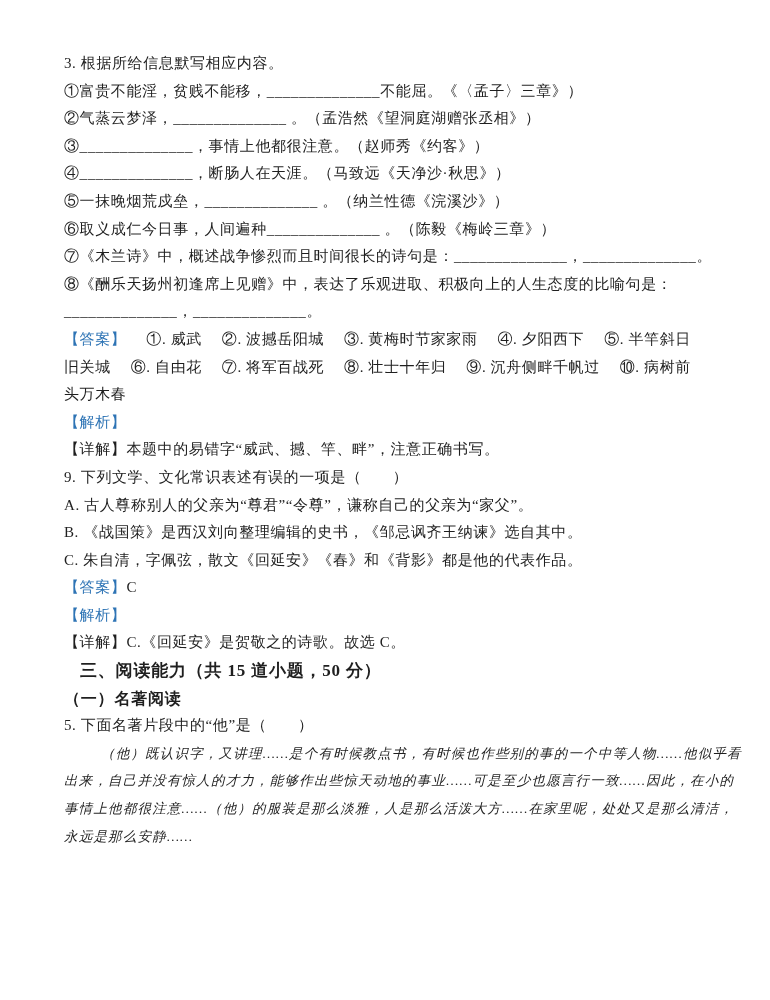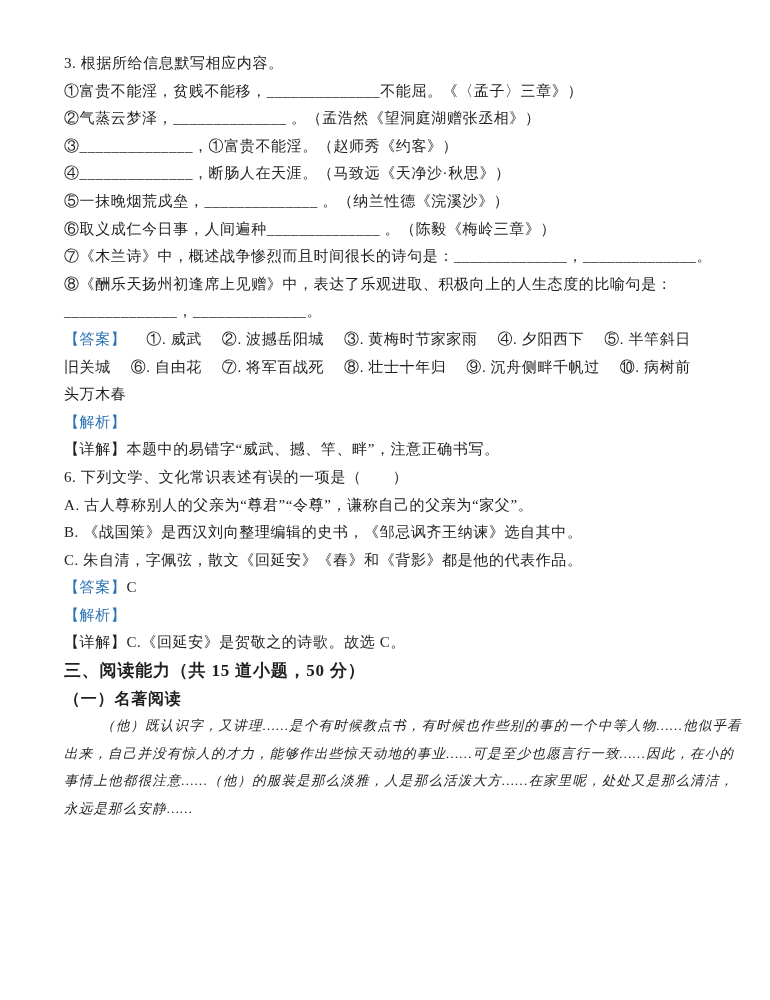--- a/index.html
+++ b/index.html
@@ -22,20 +22,21 @@
     line-height: 27.6px;
     font-size: 15px;
     letter-spacing: 0.6px;
     white-space: pre;
   }
   .blue { color: #2E74B5; }
   .section-title {
     font-weight: bold;
     font-size: 17px;
     letter-spacing: 0.8px;
+    margin-left: 16px;
   }
   .sub-title {
     font-weight: bold;
     font-size: 16px;
     letter-spacing: 0.8px;
   }
   .passage {
     font-style: italic;
     font-size: 13.5px;
     letter-spacing: 1.2px;
@@ -43,44 +44,45 @@
   .passage.indent { padding-left: 37px; }
 </style>
 </head>
 <body>
 
 <div class="doc">
 
   <div class="line"><span>3. 根据所给信息默写相应内容。</span></div>
   <div class="line"><span>①富贵不能淫，贫贱不能移，______________不能屈。《〈孟子〉三章》）</span></div>
   <div class="line"><span>②气蒸云梦泽，______________ 。（孟浩然《望洞庭湖赠张丞相》）</span></div>
-  <div class="line"><span>③______________，①富贵不能淫。（赵师秀《约客》）</span></div>
+  <div class="line"><span>③______________，事情上他都很注意。（赵师秀《约客》）</span></div>
   <div class="line"><span>④______________，断肠人在天涯。（马致远《天净沙·秋思》）</span></div>
   <div class="line"><span>⑤一抹晚烟荒戍垒，______________ 。（纳兰性德《浣溪沙》）</span></div>
   <div class="line"><span>⑥取义成仁今日事，人间遍种______________ 。（陈毅《梅岭三章》）</span></div>
   <div class="line"><span>⑦《木兰诗》中，概述战争惨烈而且时间很长的诗句是：______________，______________。</span></div>
   <div class="line"><span>⑧《酬乐天扬州初逢席上见赠》中，表达了乐观进取、积极向上的人生态度的比喻句是：</span></div>
   <div class="line"><span>______________，______________。</span></div>
 
   <div class="line"><span class="blue">【答案】</span><span>　 ①. 威武　 ②. 波撼岳阳城　 ③. 黄梅时节家家雨　 ④. 夕阳西下　 ⑤. 半竿斜日</span></div>
   <div class="line"><span>旧关城　 ⑥. 自由花　 ⑦. 将军百战死　 ⑧. 壮士十年归　 ⑨. 沉舟侧畔千帆过　 ⑩. 病树前</span></div>
   <div class="line"><span>头万木春</span></div>
 
   <div class="line"><span class="blue">【解析】</span></div>
   <div class="line"><span>【详解】本题中的易错字“威武、撼、竿、畔”，注意正确书写。</span></div>
 
-  <div class="line"><span>6. 下列文学、文化常识表述有误的一项是（　　）</span></div>
+  <div class="line"><span>9. 下列文学、文化常识表述有误的一项是（　　）</span></div>
   <div class="line"><span>A. 古人尊称别人的父亲为“尊君”“令尊”，谦称自己的父亲为“家父”。</span></div>
   <div class="line"><span>B. 《战国策》是西汉刘向整理编辑的史书，《邹忌讽齐王纳谏》选自其中。</span></div>
   <div class="line"><span>C. 朱自清，字佩弦，散文《回延安》《春》和《背影》都是他的代表作品。</span></div>
   <div class="line"><span class="blue">【答案】</span><span>C</span></div>
   <div class="line"><span class="blue">【解析】</span></div>
   <div class="line"><span>【详解】C.《回延安》是贺敬之的诗歌。故选 C。</span></div>
 
   <div class="line section-title"><span>三、阅读能力（共 15 道小题，50 分）</span></div>
   <div class="line sub-title"><span>（一）名著阅读</span></div>
 
+  <div class="line"><span>5. 下面名著片段中的“他”是（　　）</span></div>
   <div class="line passage indent"><span>（他）既认识字，又讲理……是个有时候教点书，有时候也作些别的事的一个中等人物……他似乎看</span></div>
   <div class="line passage"><span>出来，自己并没有惊人的才力，能够作出些惊天动地的事业……可是至少也愿言行一致……因此，在小的</span></div>
   <div class="line passage"><span>事情上他都很注意……（他）的服装是那么淡雅，人是那么活泼大方……在家里呢，处处又是那么清洁，</span></div>
   <div class="line passage"><span>永远是那么安静……</span></div>
 
 </div>
 
 </body></html>

